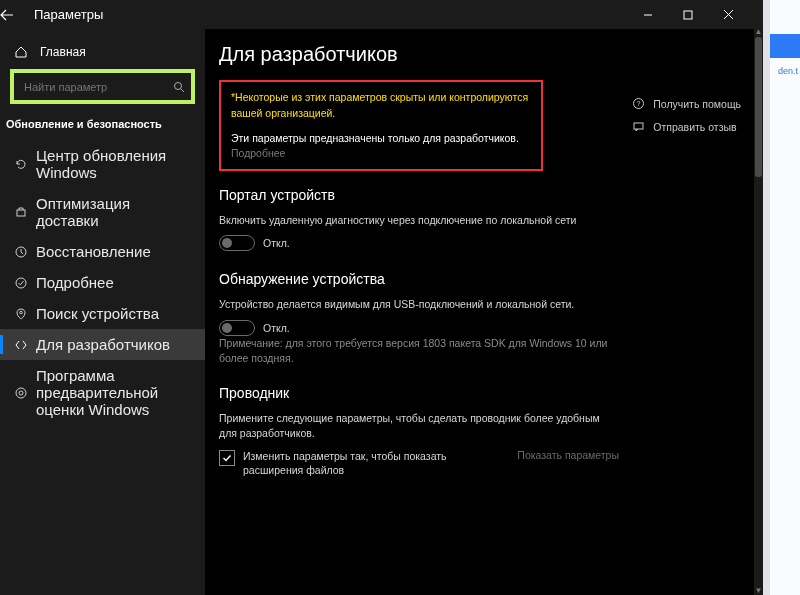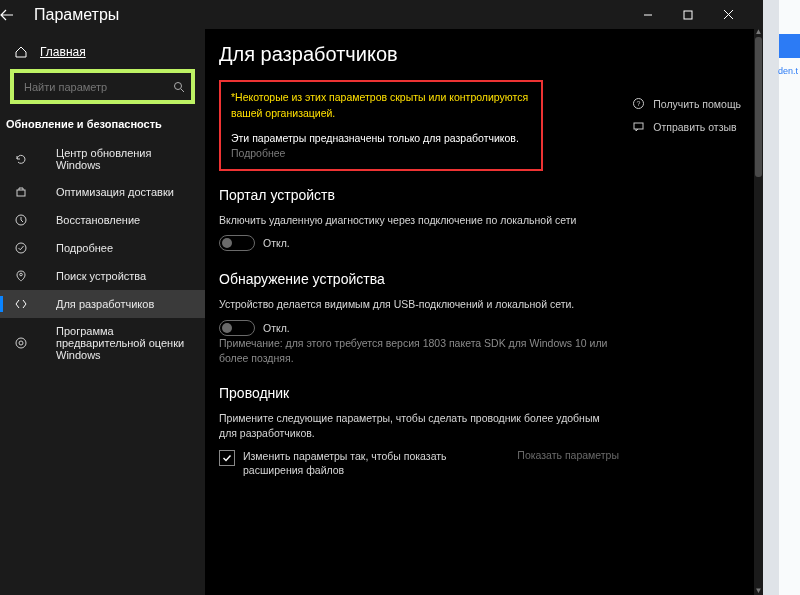--- a/index.html
+++ b/index.html
@@ -1,48 +1,48 @@
 <!DOCTYPE html>
 <html><head>
 <meta charset="utf-8">
 <style>
   html, body { margin:0; padding:0; width:800px; height:595px; overflow:hidden; background:#dfe3e8; font-family:"Segoe UI", Arial, sans-serif; }
   .canvas { position:relative; width:800px; height:595px; }
-  .right-strip { position:absolute; top:0; right:0; width:21px; height:595px; background:#f9fbfc; }
+  .right-strip { position:absolute; top:0; right:0; width:30px; height:595px; background:#f9fbfc; }
   .right-strip .blue { position:absolute; top:34px; left:0; right:0; height:24px; background:#2c7bf5; }
   .right-strip .link { position:absolute; top:66px; right:2px; font-size:9px; color:#2c7bf5; }
   .window {
     position:absolute; top:0; left:0; width:763px; height:595px;
     background:#000; color:#fff; overflow:hidden;
   }
   
   .titlebar { display:flex; align-items:center; height:29px; background:#1b1b1b; }
   .titlebar .back { width:34px; text-align:center; font-size:13px; color:#fff; cursor:pointer; }
-  .titlebar .title { font-size:16px; color:#fff; }
+  .titlebar .title { font-size:13px; color:#fff; }
   .titlebar .spacer { flex:1; }
   .titlebar .winbtn { width:40px; text-align:center; font-size:11px; color:#fff; cursor:pointer; }
   .titlebar .winbtn.close { font-size:13px; }
   
   .body { display:flex; height:calc(595px - 29px); }
   .sidebar { width:205px; background:#1b1b1b; padding-top:10px; }
-  .home-row { display:flex; align-items:center; padding:6px 14px 10px 14px; gap:12px;text-decoration:underline; }
+  .home-row { display:flex; align-items:center; padding:6px 14px 10px 14px; gap:12px; }
   .home-row .icon { width:14px; display:flex; justify-content:center; }
   .home-row .txt { font-size:12px; color:#fff; }
   .search {
     margin:0 10px 14px 10px; height:27px; border:4px solid #bef264;
     display:flex; align-items:center; padding:0 6px 0 8px;
     background:#1b1b1b;
   }
   .search input {
     flex:1; background:transparent; border:none; outline:none; color:#adadad; font-size:11px;
   }
   .search .sicon { color:#adadad; font-size:12px; }
   .section-title { font-size:11px; font-weight:600; padding:0 14px 10px 6px; color:#fff; }
   .nav { list-style:none; margin:0; padding:0; }
-  .nav li { display:flex; align-items:center; gap:28px; padding:7px 14px; font-size:11px; color:#e8e8e8; cursor:pointer; }
+  .nav li { display:flex; align-items:center; gap:8px; padding:7px 14px; font-size:15px; color:#e8e8e8; cursor:pointer; }
   .nav li .icon { width:14px; display:flex; justify-content:center; color:#cfcfcf; }
   .nav li.selected { background:#3a3a3a; position:relative; }
   .nav li.selected::before { content:""; position:absolute; left:0; top:6px; bottom:6px; width:3px; background:#0a84ff; }
 
   .content { flex:1; background:#000; position:relative; overflow:hidden; }
   .scroll { position:absolute; top:0; left:0; right:10px; bottom:0; overflow:hidden; padding:14px 0 0 14px; box-sizing:border-box; }
   .page-title { font-size:20px; font-weight:300; margin:0 0 14px 0; }
   .notice-box {
     border:2px solid #e33; padding:8px 10px 10px 10px; width:324px; box-sizing:border-box;
     margin-bottom:16px;

